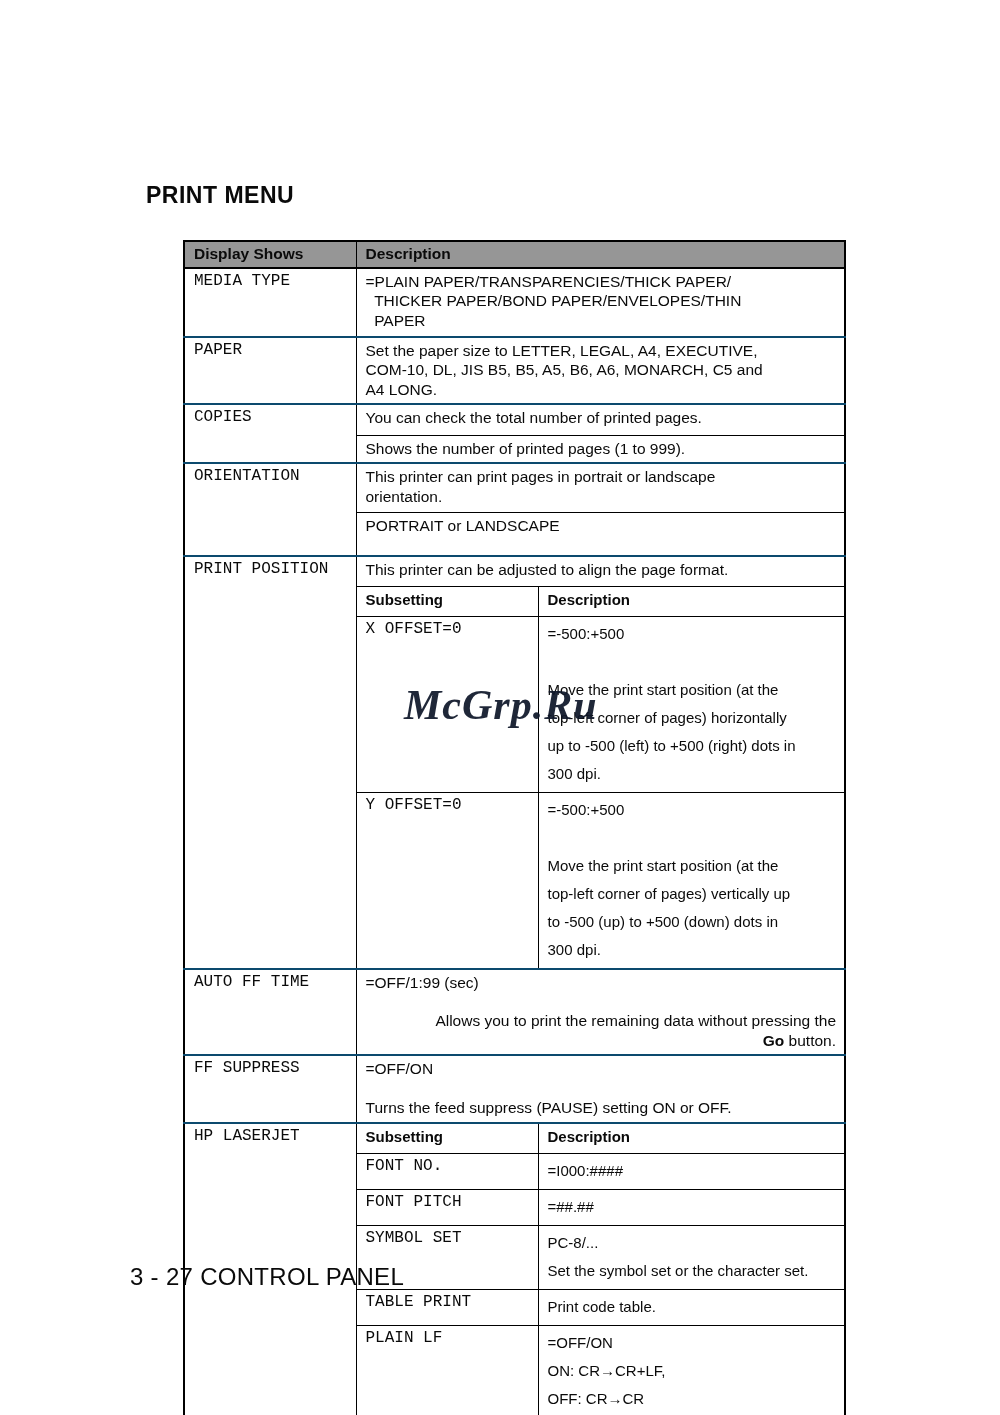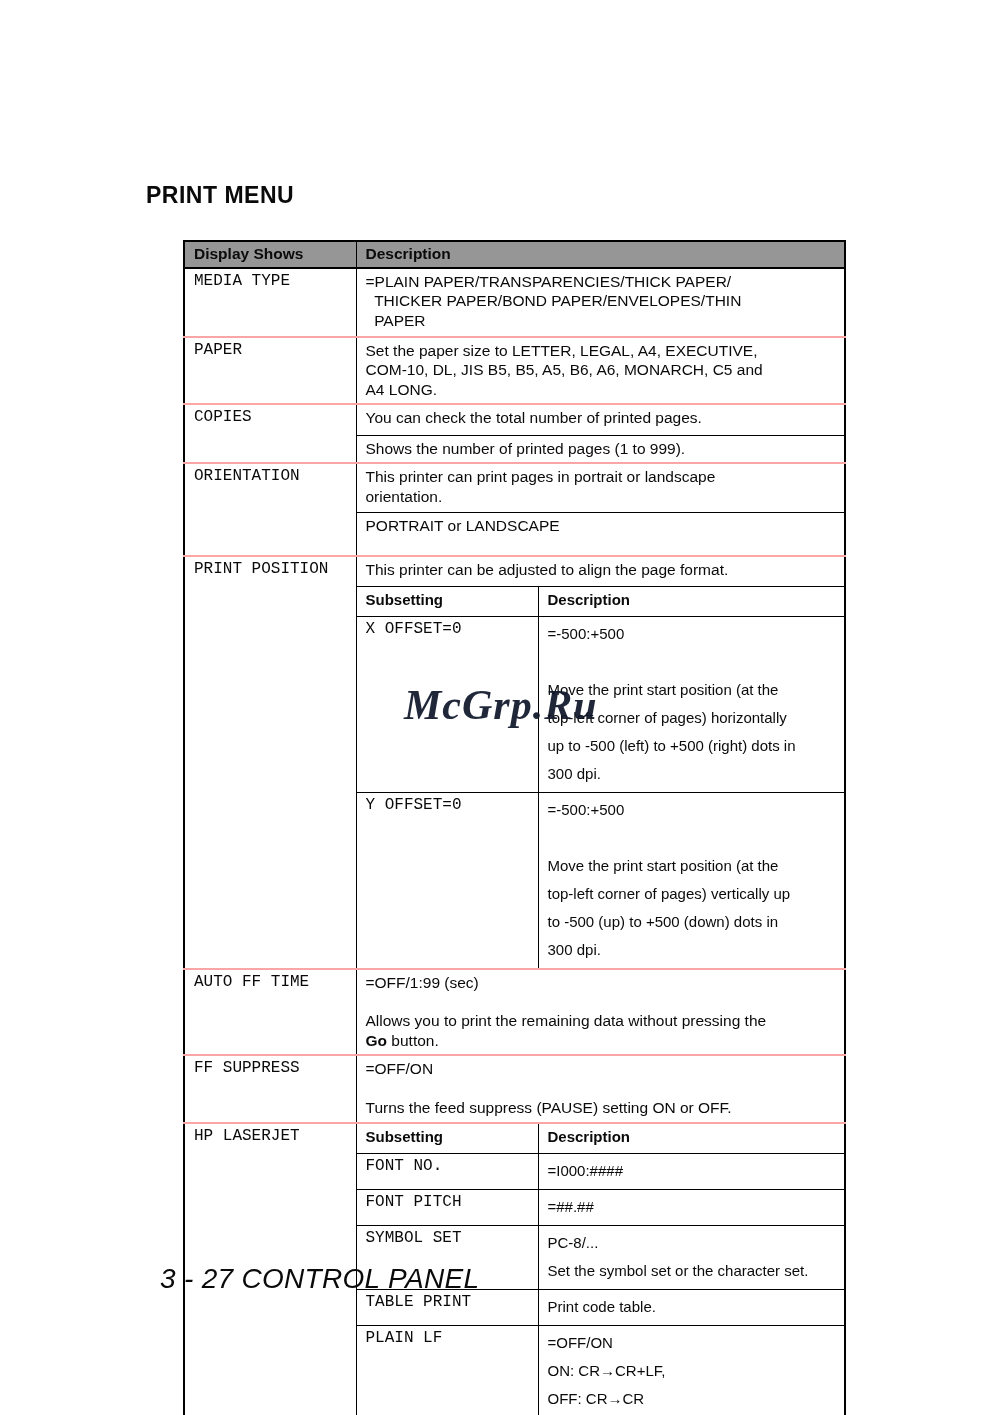--- a/index.html
+++ b/index.html
@@ -19,35 +19,35 @@
   }
   .menu-table th, .menu-table td {
     border:1px solid #000; vertical-align:top;
     padding:3px 8px 4px 9px; overflow:hidden;
   }
   .menu-table thead th {
     background:#969696; text-align:left;
     font-size:15.5px; font-weight:bold;
     border-bottom:2px solid #000; padding-top:2px; padding-bottom:3px;
   }
-  .menu-table tr.major > td { border-top:2px solid #fca5a5; }
+  .menu-table tr.major > td { border-top:2px solid #0c4a6e; }
   .mono { font-family:"Liberation Mono", monospace; font-size:16px; line-height:19px; white-space:pre; }
   .prewrap { white-space:pre-wrap; }
   .subhead { font-weight:bold; font-size:15px; }
   .subdesc { font-size:15px; line-height:28px; }
-  .para-gap { margin-top:19px; }
+  .para-gap { margin-top:19px;text-align:right; }
   .watermark {
     position:absolute; left:404px; top:684px; z-index:5;
     font-family:"Liberation Serif", serif; font-style:italic; font-weight:bold;
     font-size:42px; line-height:1; letter-spacing:1px;
     color:#0f172a; opacity:0.93;
   }
   .footer {
-    position:absolute; left:160px; top:1263px;
-    font-size:28px; letter-spacing:0.3px;font-style:italic;
+    position:absolute; left:130px; top:1263px;
+    font-size:24px; letter-spacing:0.3px;
   }
 </style>
 </head>
 <body>
 
 <div class="page">
 
   <h1 class="heading">PRINT MENU</h1>
 
   <table class="menu-table">

